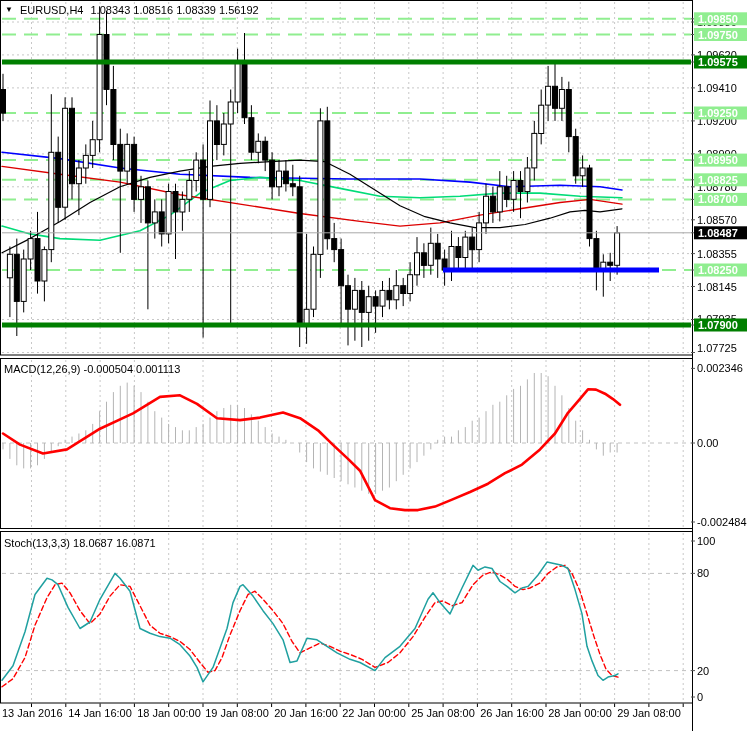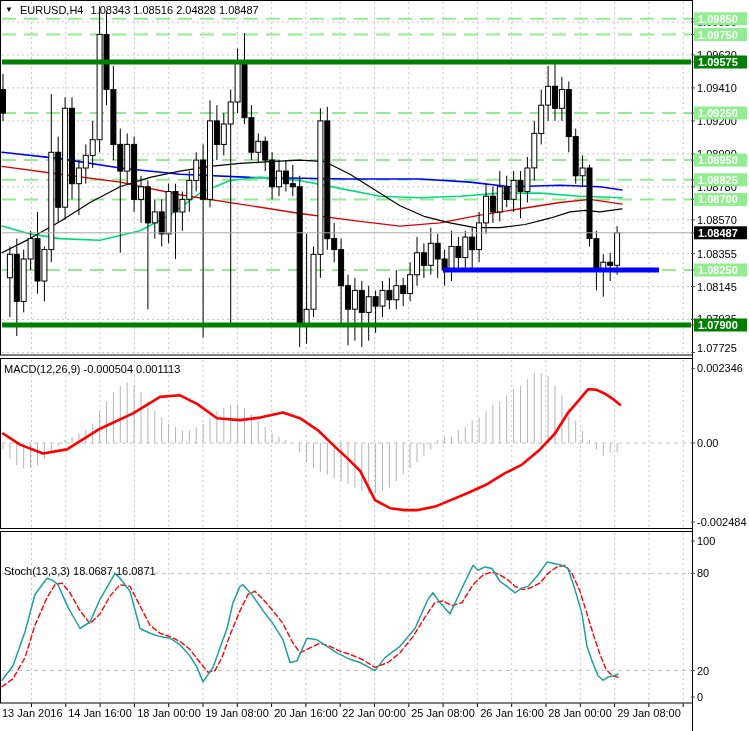--- a/index.html
+++ b/index.html
@@ -473,21 +473,21 @@
       <text x="306" y="717" text-anchor="middle" font-size="11" fill="#000" font-family="&quot;Liberation Sans&quot;,sans-serif">20 Jan 16:00</text>
       <text x="374" y="717" text-anchor="middle" font-size="11" fill="#000" font-family="&quot;Liberation Sans&quot;,sans-serif">22 Jan 00:00</text>
       <text x="443" y="717" text-anchor="middle" font-size="11" fill="#000" font-family="&quot;Liberation Sans&quot;,sans-serif">25 Jan 08:00</text>
       <text x="512" y="717" text-anchor="middle" font-size="11" fill="#000" font-family="&quot;Liberation Sans&quot;,sans-serif">26 Jan 16:00</text>
       <text x="580" y="717" text-anchor="middle" font-size="11" fill="#000" font-family="&quot;Liberation Sans&quot;,sans-serif">28 Jan 00:00</text>
       <text x="649" y="717" text-anchor="middle" font-size="11" fill="#000" font-family="&quot;Liberation Sans&quot;,sans-serif">29 Jan 08:00</text>
     </svg>
   <div class="hdr" style="left:5px;top:4px">
     <span class="tri">▼</span>
     <span>EURUSD,H4</span>
-    <span>1.08343 1.08516 2.04828 1.08487</span>
+    <span>1.08343 1.08516 1.08339 1.56192</span>
   </div>
   <div class="hdr" style="left:4px;top:363px">
     <span>MACD(12,26,9) -0.000504 0.001113</span>
   </div>
-  <div class="hdr" style="left:4px;top:565px">
+  <div class="hdr" style="left:4px;top:537px">
     <span>Stoch(13,3,3) 18.0687 16.0871</span>
   </div>
 </div>
 
 </body></html>

